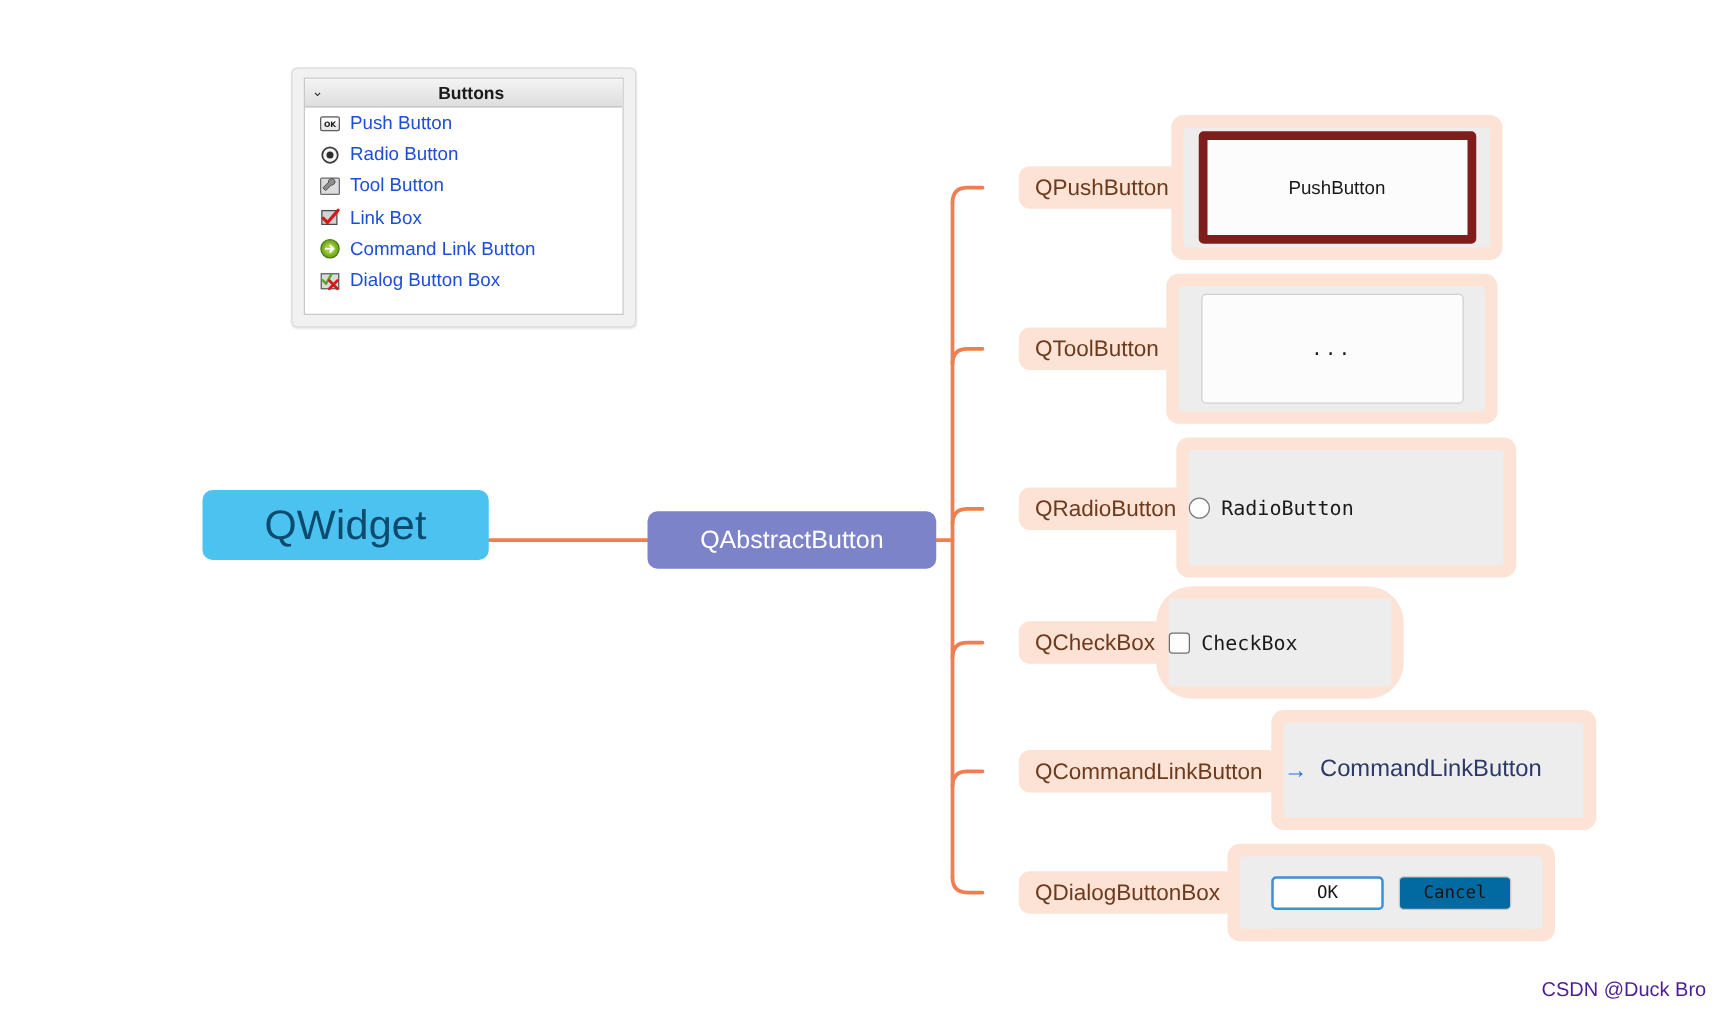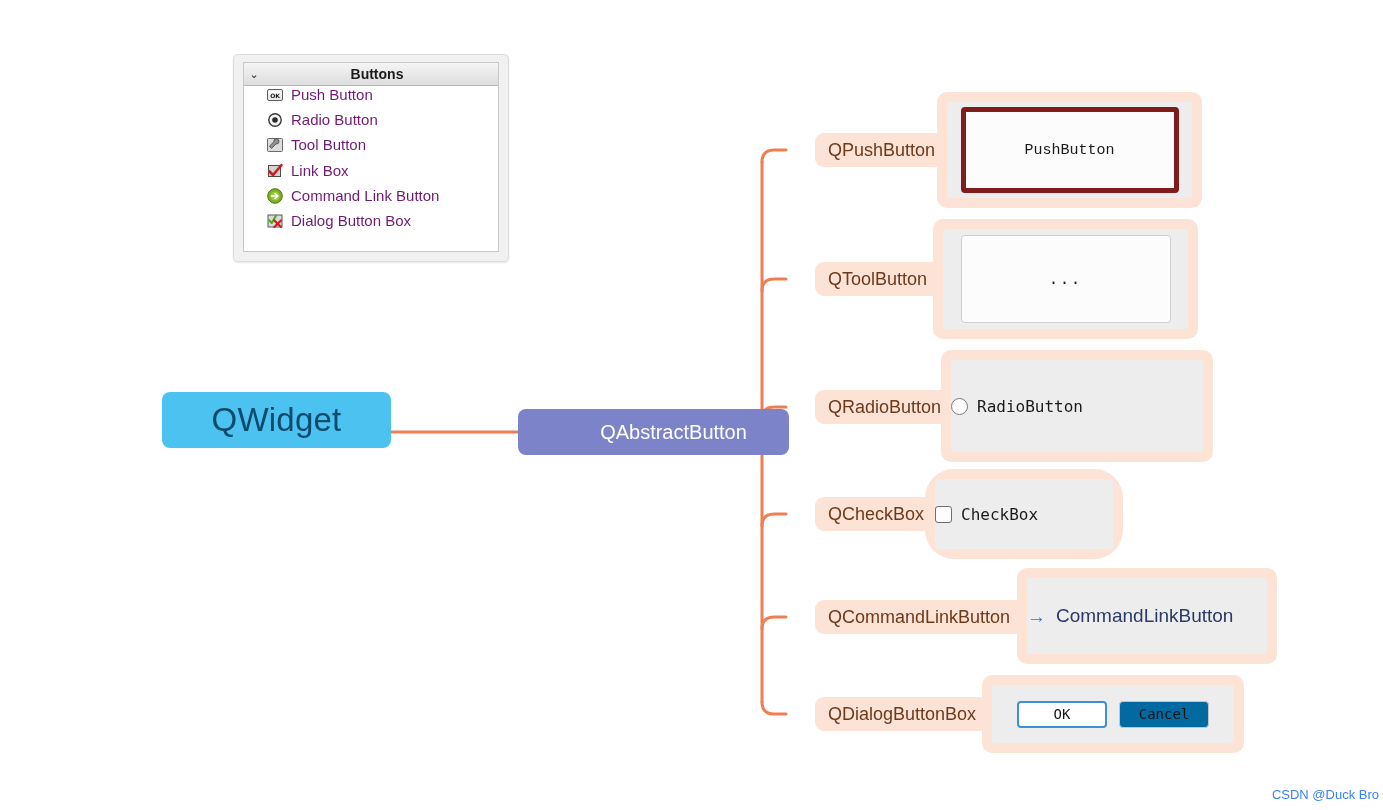--- a/index.html
+++ b/index.html
@@ -56,21 +56,20 @@
     top: 409px;
     width: 231px;
     height: 46px;
     background: #7c83c8;
     border-radius: 8px;
     display: flex;
     align-items: center;
     justify-content: center;
     color: #ffffff;
     font-size: 20px;
-    padding-left: 40px;
   }
 
   
   .branch-label {
     position: absolute;
     height: 34px;
     background: #fce3d6;
     border-radius: 9px;
     display: flex;
     align-items: center;
@@ -102,26 +101,26 @@
     position: relative;
   }
   .shot-inner.center { justify-content: center; }
   .shot-inner.padleft { }
 
   
   .qt-pushbutton {
     width: 208px;
     height: 76px;
     background: #fcfcfc;
-    border: 5px solid #7f1d1d;
+    border: 7px solid #7f1d1d;
     border-radius: 4px;
     display: flex;
     align-items: center;
     justify-content: center;
-    font-family: Liberation Mono, monospace;
+    font-family: Liberation Sans, sans-serif;
     font-size: 15px;
     color: #1a1a1a;
   }
   .qt-toolbutton {
     width: 208px;
     height: 86px;
     background: #fcfcfc;
     border: 1px solid #cfcfcf;
     border-radius: 4px;
     display: flex;
@@ -235,43 +234,43 @@
     position: absolute;
     left: 12px; right: 0;
     text-align: center;
     font-size: 14px;
     color: #1b1b1b;
     font-weight: 700;
   }
   .panel-row {
     height: 25.2px;
     display: flex;
-    align-items: flex-start;
+    align-items: center;
     gap: 7px;
-    padding-left: 22px;
+    padding-left: 11px;
     font-size: 15px;
-    color: #701a75;
+    color: #1d4ed8;
   }
   .panel-row .ico {
     width: 18px;
     height: 18px;
     flex: none;
     position: relative;
   }
 
   
   .ico svg { display: block; }
 
   
   #watermark {
     position: absolute;
-    right: 4px;
+    right: 18px;
     bottom: 8px;
-    font-size: 13px;
-    color: #3b82f6;
+    font-size: 16px;
+    color: #4c1d95;
     font-family: "Liberation Sans", sans-serif;
   }
 </style>
 </head>
 <body>
 
 <div id="canvas">
 
   <svg id="wires" viewBox="0 0 1383 810" xmlns="http://www.w3.org/2000/svg">
     <g fill="none" stroke="#ef7f52" stroke-width="3" stroke-linecap="round">

